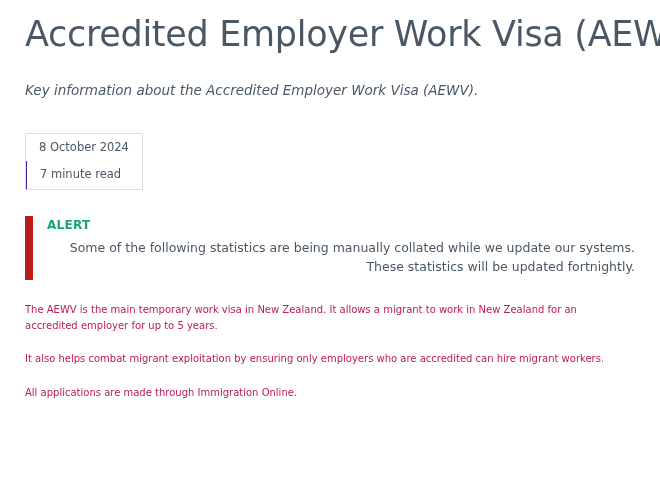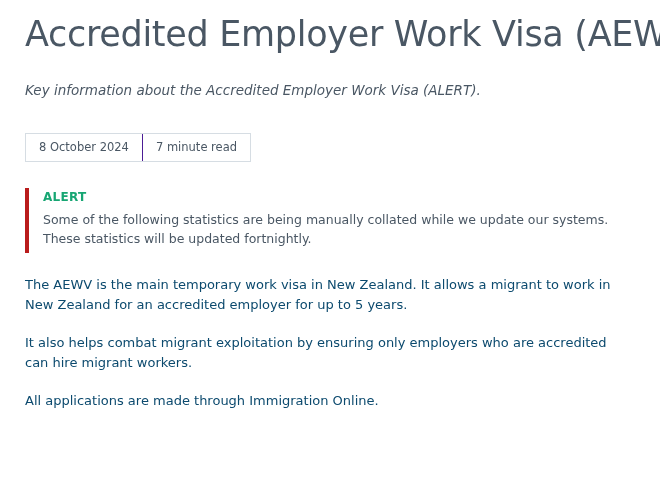--- a/index.html
+++ b/index.html
@@ -34,69 +34,71 @@
     font-size: 13.5px;
     font-style: italic;
     color: #4a5764;
     margin: 0 0 32px 0;
     line-height: 1.5;
   }
   .meta-row {
     display: inline-flex;
     border: 1px solid #d6dde3;
     margin: 0 0 26px 0;
+    flex-direction: column;
   }
   .meta-cell {
     font-size: 11.5px;
     color: #4a5764;
     padding: 7px 13px 8px 13px;
     line-height: 1.1;
     white-space: nowrap;
   }
   .meta-cell + .meta-cell {
     border-left: 1px solid #4c1d95;
   }
   .alert {
-    border-left: 4px solid #b91c1c;
+    border-left: 8px solid #b91c1c;
     padding: 2px 0 4px 14px;
     margin: 0 0 22px 0;
   }
   .alert-title {
     color: #17a673;
     font-weight: bold;
     font-size: 12px;
     letter-spacing: 0.3px;
     margin: 0 0 7px 0;
   }
   .alert-body {
     font-size: 12.5px;
     line-height: 1.5;
     color: #4a5764;
     margin: 0;
     max-width: 605px;
+    text-align: right;
   }
   .body-para {
-    font-size: 13px;
+    font-size: 10px;
     line-height: 1.55;
-    color: #0c4a6e;
+    color: #be185d;
     margin: 0 0 18px 0;
     max-width: 605px;
   }
   .body-para:last-child {
     margin-bottom: 16px;
   }
 </style>
 </head>
 <body>
 
 <div class="page">
 
   <h1 class="page-title">Accredited Employer Work Visa (AEWV)</h1>
 
-  <p class="lede">Key information about the Accredited Employer Work Visa (ALERT).</p>
+  <p class="lede">Key information about the Accredited Employer Work Visa (AEWV).</p>
 
   <div class="meta-row">
     <div class="meta-cell">8 October 2024</div>
     <div class="meta-cell">7 minute read</div>
   </div>
 
   <div class="alert">
     <div class="alert-title">ALERT</div>
     <p class="alert-body">Some of the following statistics are being manually collated while we update our systems. These statistics will be updated fortnightly.</p>
   </div>

